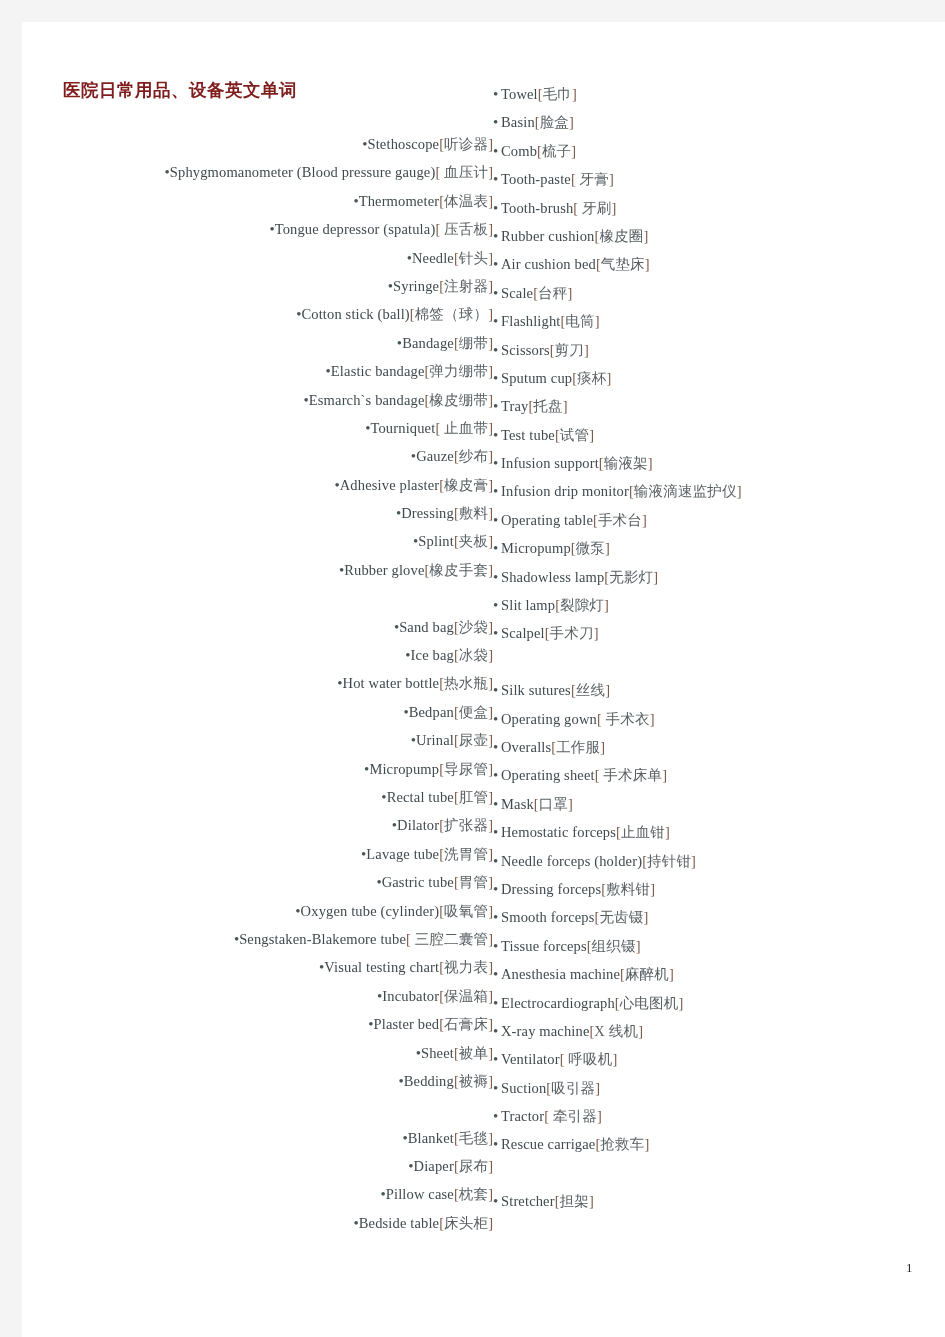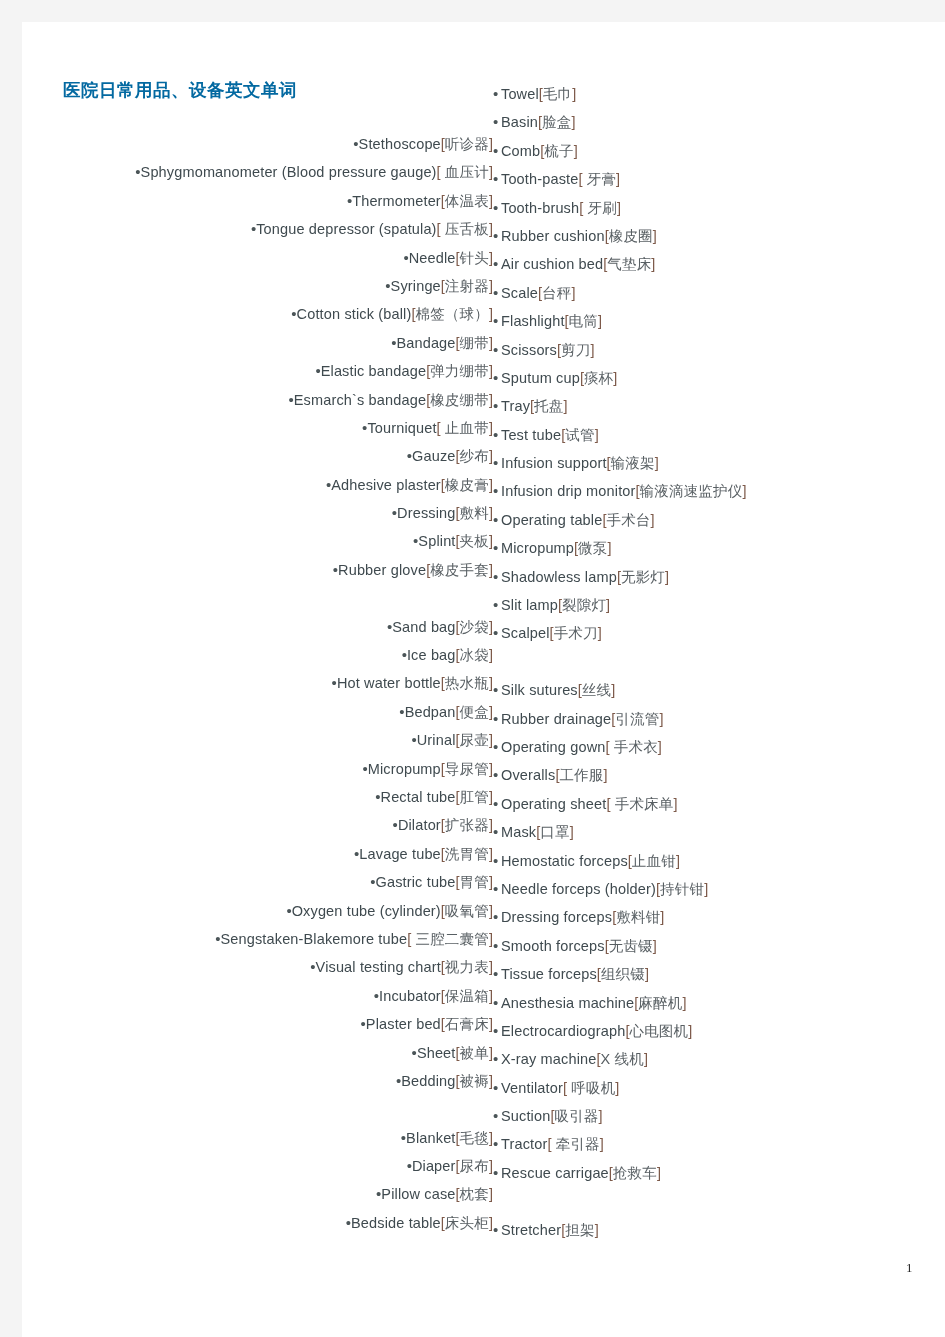--- a/index.html
+++ b/index.html
@@ -42,27 +42,28 @@
   }
 
   .doc-title {
     position: absolute;
     left: 41px;
     top: 56px;
     font-family: "Liberation Serif", "DejaVu Serif", serif;
     font-weight: bold;
     font-size: 17.5px;
     letter-spacing: 0.5px;
-    color: #0369a1;
+    color: #7f1d1d;
     white-space: nowrap;
   }
 
   .column {
     position: absolute;
     top: 0;
+    font-family: Liberation Serif, serif;
   }
   .col-left  { left: 41px;  width: 430px; text-align: right; }
   .col-right { left: 471px; width: 452px; }
 
   .entry {
     position: relative;
     height: 28.4px;
     line-height: 28.4px;
     font-size: 14.5px;
     white-space: nowrap;
@@ -167,21 +168,20 @@
           <div class="entry"><span class="bullet">•</span><span class="en">Test  tube</span><span class="brk">[</span><span class="zh">试管</span><span class="brk">]</span></div>
           <div class="entry"><span class="bullet">•</span><span class="en">Infusion  support</span><span class="brk">[</span><span class="zh">输液架</span><span class="brk">]</span></div>
           <div class="entry"><span class="bullet">•</span><span class="en">Infusion  drip  monitor</span><span class="brk">[</span><span class="zh">输液滴速监护仪</span><span class="brk">]</span></div>
           <div class="entry"><span class="bullet">•</span><span class="en">Operating  table</span><span class="brk">[</span><span class="zh">手术台</span><span class="brk">]</span></div>
           <div class="entry"><span class="bullet">•</span><span class="en">Micropump</span><span class="brk">[</span><span class="zh">微泵</span><span class="brk">]</span></div>
           <div class="entry"><span class="bullet">•</span><span class="en">Shadowless  lamp</span><span class="brk">[</span><span class="zh">无影灯</span><span class="brk">]</span></div>
           <div class="entry"><span class="bullet">•</span><span class="en">Slit  lamp</span><span class="brk">[</span><span class="zh">裂隙灯</span><span class="brk">]</span></div>
           <div class="entry"><span class="bullet">•</span><span class="en">Scalpel</span><span class="brk">[</span><span class="zh">手术刀</span><span class="brk">]</span></div>
           <div class="spacer"></div>
           <div class="entry"><span class="bullet">•</span><span class="en">Silk  sutures</span><span class="brk">[</span><span class="zh">丝线</span><span class="brk">]</span></div>
-          <div class="entry"><span class="bullet">•</span><span class="en">Rubber  drainage</span><span class="brk">[</span><span class="zh">引流管</span><span class="brk">]</span></div>
           <div class="entry"><span class="bullet">•</span><span class="en">Operating  gown</span><span class="brk">[</span><span class="zh"> 手术衣</span><span class="brk">]</span></div>
           <div class="entry"><span class="bullet">•</span><span class="en">Overalls</span><span class="brk">[</span><span class="zh">工作服</span><span class="brk">]</span></div>
           <div class="entry"><span class="bullet">•</span><span class="en">Operating  sheet</span><span class="brk">[</span><span class="zh"> 手术床单</span><span class="brk">]</span></div>
           <div class="entry"><span class="bullet">•</span><span class="en">Mask</span><span class="brk">[</span><span class="zh">口罩</span><span class="brk">]</span></div>
           <div class="entry"><span class="bullet">•</span><span class="en">Hemostatic  forceps</span><span class="brk">[</span><span class="zh">止血钳</span><span class="brk">]</span></div>
           <div class="entry"><span class="bullet">•</span><span class="en">Needle  forceps  (holder)</span><span class="brk">[</span><span class="zh">持针钳</span><span class="brk">]</span></div>
           <div class="entry"><span class="bullet">•</span><span class="en">Dressing  forceps</span><span class="brk">[</span><span class="zh">敷料钳</span><span class="brk">]</span></div>
           <div class="entry"><span class="bullet">•</span><span class="en">Smooth  forceps</span><span class="brk">[</span><span class="zh">无齿镊</span><span class="brk">]</span></div>
           <div class="entry"><span class="bullet">•</span><span class="en">Tissue  forceps</span><span class="brk">[</span><span class="zh">组织镊</span><span class="brk">]</span></div>
           <div class="entry"><span class="bullet">•</span><span class="en">Anesthesia  machine</span><span class="brk">[</span><span class="zh">麻醉机</span><span class="brk">]</span></div>

